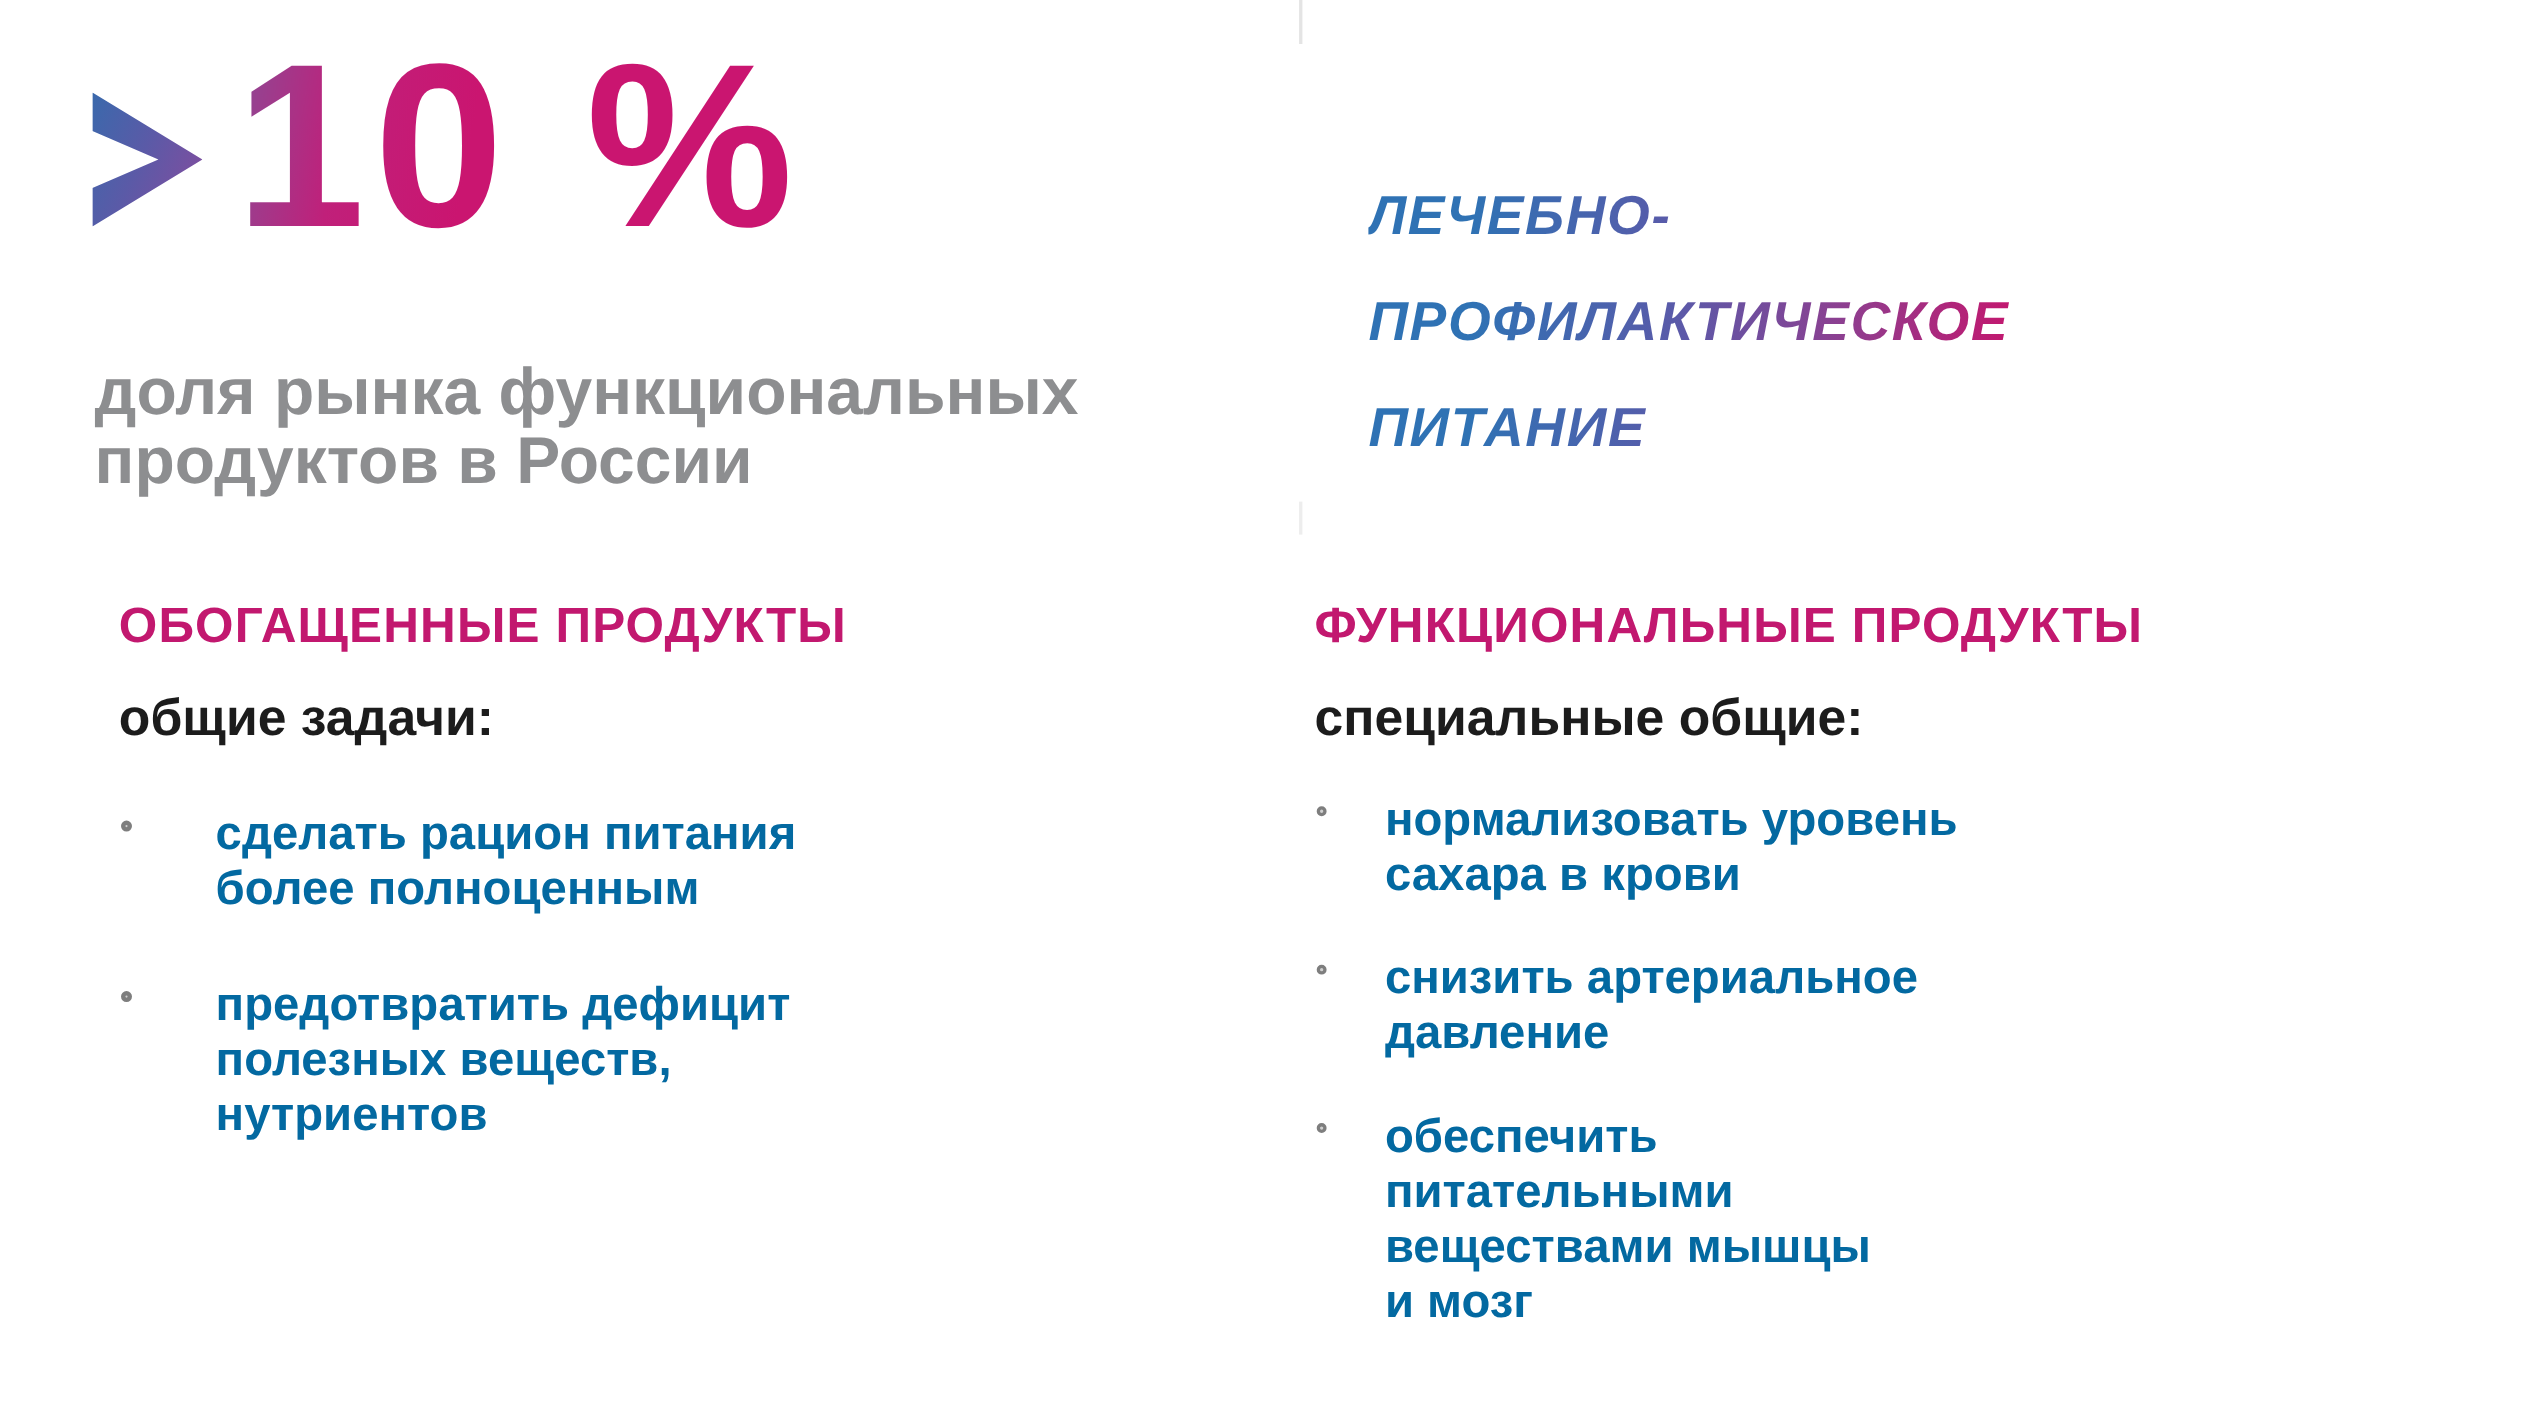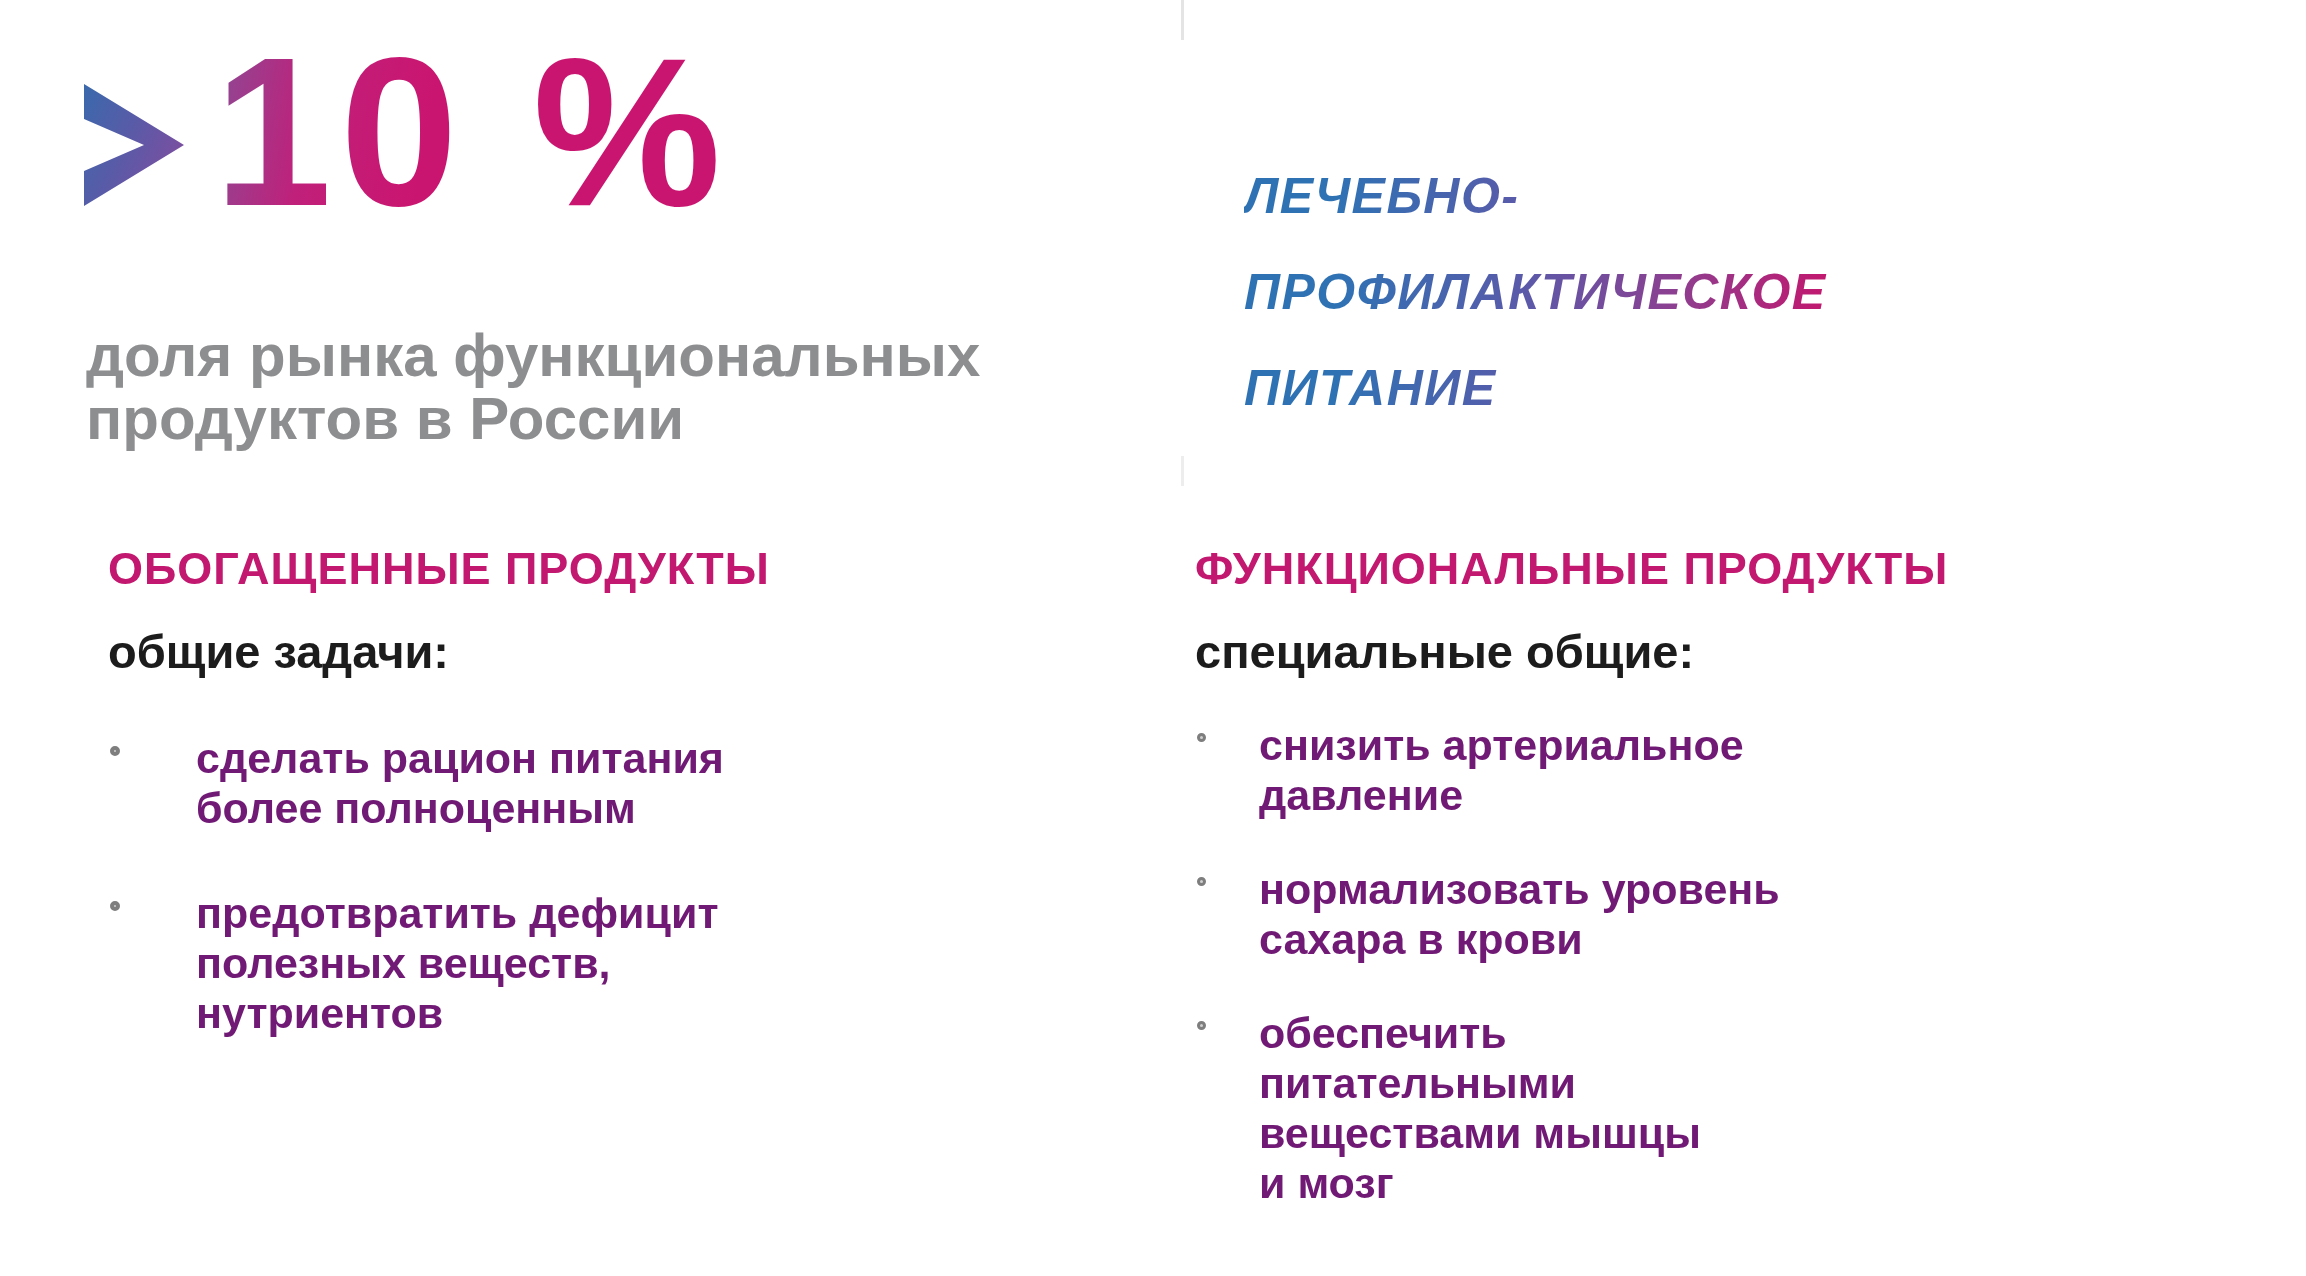--- a/index.html
+++ b/index.html
@@ -94,21 +94,21 @@
     margin-top:13px; margin-left:2px;
     border:4px solid #7e7e7e;
     background:#cfcfcf;
     border-radius:50%;
     box-sizing:border-box;
   }
   .bullet-marker.small{ width:9px; height:9px; border-width:3px; }
   .bullet-text{
     font-size:43px;
     line-height:50px;
-    color:#701a75;
+    color:#0369a1;
     white-space:pre-line;
   }
 
   
   .edge-artifact{
     position:absolute;
     width:3px;
     background:#e4e4e4;
   }
   .edge-artifact.a1{ left:1181px; top:0; height:40px; }
@@ -161,27 +161,27 @@
       </li>
     </ul>
   </div>
 
   <div class="section right">
     <div class="section-header">ФУНКЦИОНАЛЬНЫЕ ПРОДУКТЫ</div>
     <div class="section-sublabel">специальные общие:</div>
     <ul class="bullets">
       <li>
         <span class="bullet-marker small"></span>
-        <span class="bullet-text">снизить артериальное
-давление</span>
+        <span class="bullet-text">нормализовать уровень
+сахара в крови</span>
       </li>
       <li>
         <span class="bullet-marker small"></span>
-        <span class="bullet-text">нормализовать уровень
-сахара в крови</span>
+        <span class="bullet-text">снизить артериальное
+давление</span>
       </li>
       <li>
         <span class="bullet-marker small"></span>
         <span class="bullet-text">обеспечить
 питательными
 веществами мышцы
 и мозг</span>
       </li>
     </ul>
   </div>

